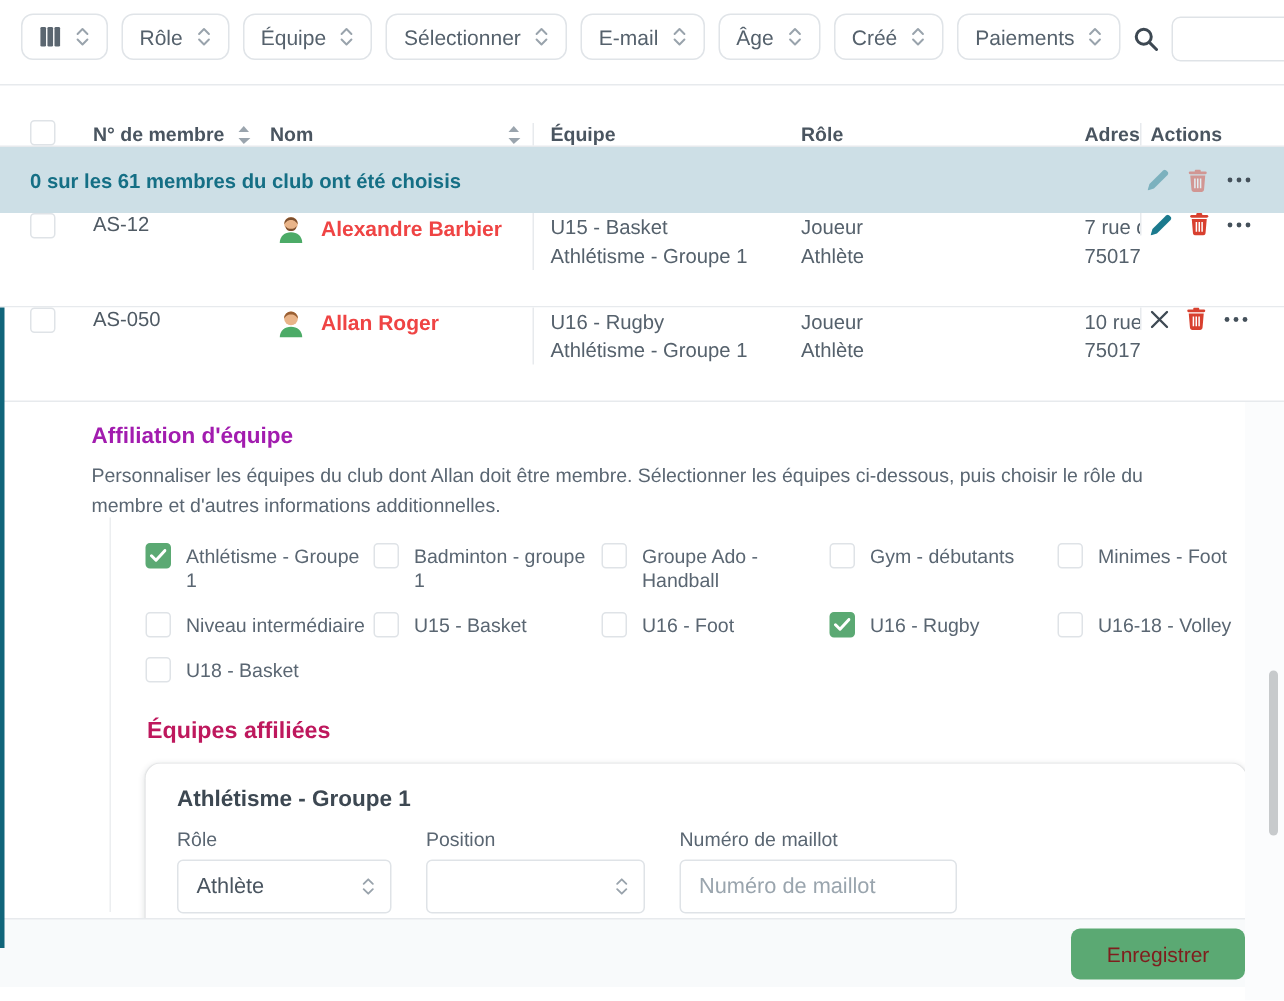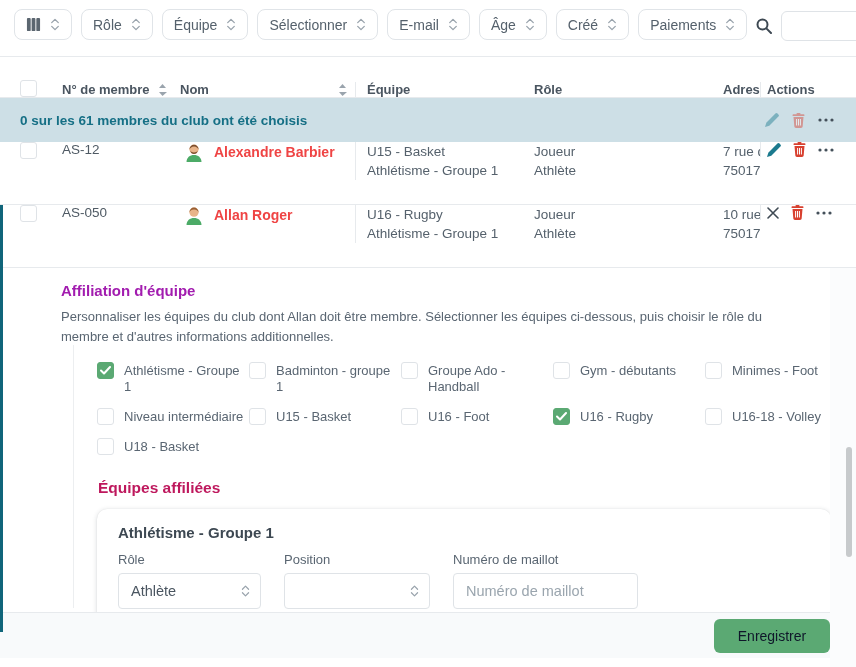--- a/index.html
+++ b/index.html
@@ -66,21 +66,21 @@
   .select {
     height:36px; border:1px solid #dfe3e7; border-radius:4px; background:#fff;
     display:flex; align-items:center; justify-content:space-between;
     padding:0 10px 0 12px; font-size:14.5px; color:#4a5560; cursor:pointer;
   }
   .w-role { width:143px; } .w-pos { width:146px; }
   .text-input { width:185px; height:36px; border:1px solid #dfe3e7; border-radius:4px; padding:0 12px; font-size:14.5px; color:#4a5560; outline:none; }
   .text-input::placeholder { color:#9aa5ae; }
   
   .footer { width:830px; height:46px; background:#f8fafb; border-top:1px solid #e7eaed; display:flex; align-items:center; justify-content:flex-end; }
-  .save-btn { width:116px; height:34px; background:#5ba973; border:none; border-radius:6px; color:#0f172a; font-size:14px; font-family:inherit; cursor:pointer; }
+  .save-btn { width:116px; height:34px; background:#5ba973; border:none; border-radius:6px; color:#7f1d1d; font-size:14px; font-family:inherit; cursor:pointer; }
   .bottom-strip { height:9px; background:#fff; }
   
   .teal-strip { position:absolute; left:0; top:205px; width:3px; height:427px; background:#10657a; z-index:10; }
   .gutter { position:absolute; left:830px; top:268px; width:26px; height:399px; background:#fbfcfd; }
   .scroll-thumb { position:absolute; left:16px; top:179px; width:6px; height:110px; border-radius:3px; background:#c7cacc; cursor:pointer; }
   svg { display:block; }
 </style>
 </head>
 <body>
 

